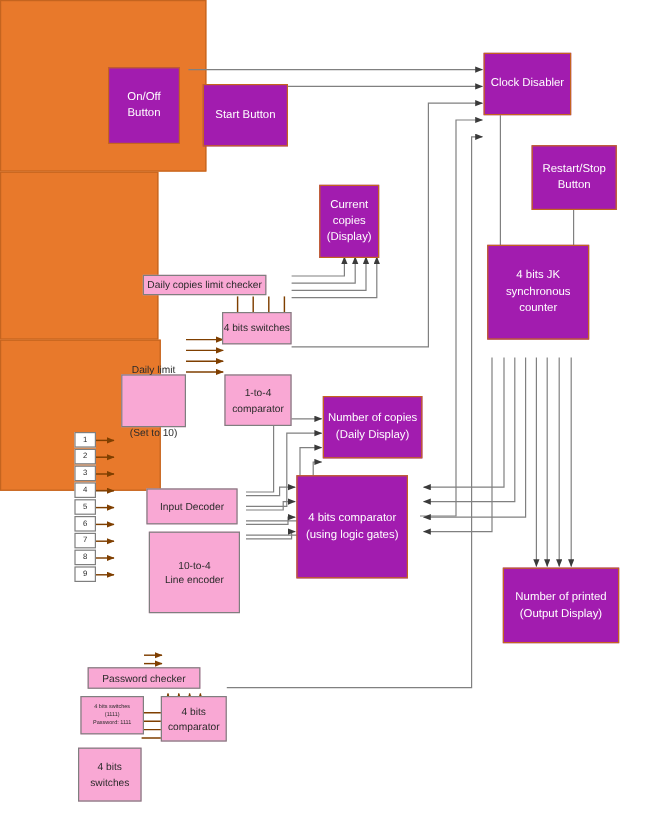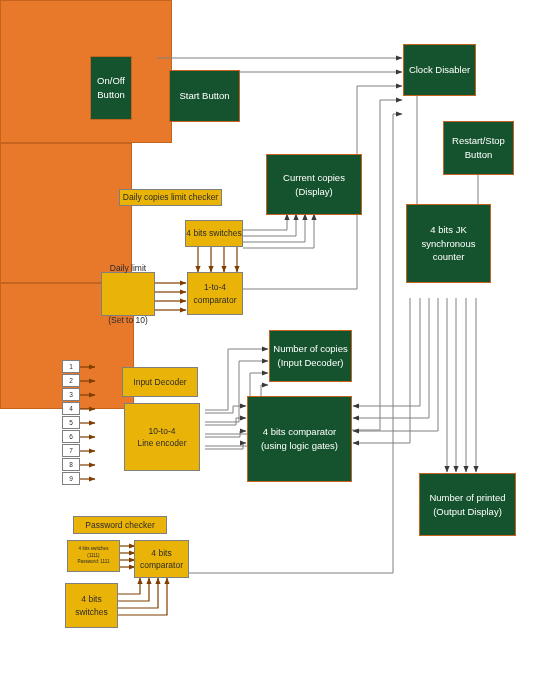--- a/index.html
+++ b/index.html
@@ -14,28 +14,29 @@
   #wires{position:absolute;left:0;top:0;width:541px;height:700px;}
 
   
   .blk{
     position:absolute;box-sizing:border-box;
     display:flex;flex-direction:column;align-items:center;justify-content:center;
     text-align:center;line-height:1.45;
   }
   
   .orange{
-    background:#14532d;border:1px solid #C4641F;color:#ffffff;
+    background:#a21caf;border:1px solid #C4641F;color:#ffffff;
     font-size:9.5px;
     align-items:flex-end;
   }
   
   .white{
-    background:#eab308;border:1px solid #7F7F7F;color:#2b2b2b;
+    background:#f9a8d4;border:1px solid #7F7F7F;color:#2b2b2b;
     font-size:8.5px;
+    margin-top:40px;
   }
   
   .group{
     background:#E8792B;border:1px solid #C4641F;
     display:block;
   }
   .blk .ln{display:block;width:100%;}
   .tiny{font-size:4.6px;line-height:1.5;}
   .num-cell{
     position:absolute;box-sizing:border-box;
@@ -127,39 +128,39 @@
       <path d="M120,560 L135,560" marker-end="url(#ahD)"></path>
       <path d="M120,567 L135,567" marker-end="url(#ahD)"></path>
 
       <path d="M118,594 L140,594 L140,578" marker-end="url(#ahD)"></path>
       <path d="M118,601 L149,601 L149,578" marker-end="url(#ahD)"></path>
       <path d="M118,608 L158,608 L158,578" marker-end="url(#ahD)"></path>
       <path d="M118,615 L167,615 L167,578" marker-end="url(#ahD)"></path>
     </g>
   </svg>
 
-  <div class="blk orange" style="left:90px;top:56px;width:42px;height:64px;">
+  <div class="blk orange" style="left:90px;top:56px;width:60px;height:64px;">
     <span class="ln">On/Off</span>
     <span class="ln">Button</span>
   </div>
 
   <div class="blk orange" style="left:169px;top:70px;width:71px;height:52px;">
     <span class="ln">Start Button</span>
   </div>
 
   <div class="blk orange" style="left:403px;top:44px;width:73px;height:52px;">
     <span class="ln">Clock Disabler</span>
   </div>
 
   <div class="blk orange" style="left:443px;top:121px;width:71px;height:54px;">
     <span class="ln">Restart/Stop</span>
     <span class="ln">Button</span>
   </div>
 
-  <div class="blk orange" style="left:266px;top:154px;width:96px;height:61px;">
+  <div class="blk orange" style="left:266px;top:154px;width:50px;height:61px;">
     <span class="ln">Current copies</span>
     <span class="ln">(Display)</span>
   </div>
 
   <div class="blk orange" style="left:406px;top:204px;width:85px;height:79px;">
     <span class="ln">4 bits JK</span>
     <span class="ln">synchronous</span>
     <span class="ln">counter</span>
   </div>
 
@@ -174,21 +175,21 @@
     <span class="ln">Daily limit</span>
     <span class="ln">(Set to 10)</span>
   </div>
   <div class="blk white" style="left:187px;top:272px;width:56px;height:43px;">
     <span class="ln">1-to-4</span>
     <span class="ln">comparator</span>
   </div>
 
   <div class="blk orange" style="left:269px;top:330px;width:83px;height:52px;">
     <span class="ln">Number of copies</span>
-    <span class="ln">(Input Decoder)</span>
+    <span class="ln">(Daily Display)</span>
   </div>
 
   <div class="group" style="left:95px;top:356px;width:130px;height:138px;"></div>
   <div class="blk white" style="left:122px;top:367px;width:76px;height:30px;">
     <span class="ln">Input Decoder</span>
   </div>
   <div class="blk white" style="left:124px;top:403px;width:76px;height:68px;">
     <span class="ln">10-to-4</span>
     <span class="ln">Line encoder</span>
   </div>
@@ -198,21 +199,21 @@
       <div class="num-cell" style="left: 62px; top: 374px; width: 18px; height: 13px;">2</div>
       <div class="num-cell" style="left: 62px; top: 388px; width: 18px; height: 13px;">3</div>
       <div class="num-cell" style="left: 62px; top: 402px; width: 18px; height: 13px;">4</div>
       <div class="num-cell" style="left: 62px; top: 416px; width: 18px; height: 13px;">5</div>
       <div class="num-cell" style="left: 62px; top: 430px; width: 18px; height: 13px;">6</div>
       <div class="num-cell" style="left: 62px; top: 444px; width: 18px; height: 13px;">7</div>
       <div class="num-cell" style="left: 62px; top: 458px; width: 18px; height: 13px;">8</div>
       <div class="num-cell" style="left: 62px; top: 472px; width: 18px; height: 13px;">9</div>
     </div>
 
-  <div class="blk orange" style="left:247px;top:396px;width:105px;height:86px;">
+  <div class="blk orange" style="left:247px;top:396px;width:93px;height:86px;">
     <span class="ln">4 bits comparator</span>
     <span class="ln">(using logic gates)</span>
   </div>
 
   <div class="blk orange" style="left:419px;top:473px;width:97px;height:63px;">
     <span class="ln">Number of printed</span>
     <span class="ln">(Output Display)</span>
   </div>
 
   <div class="group" style="left:61px;top:511px;width:132px;height:124px;"></div>

